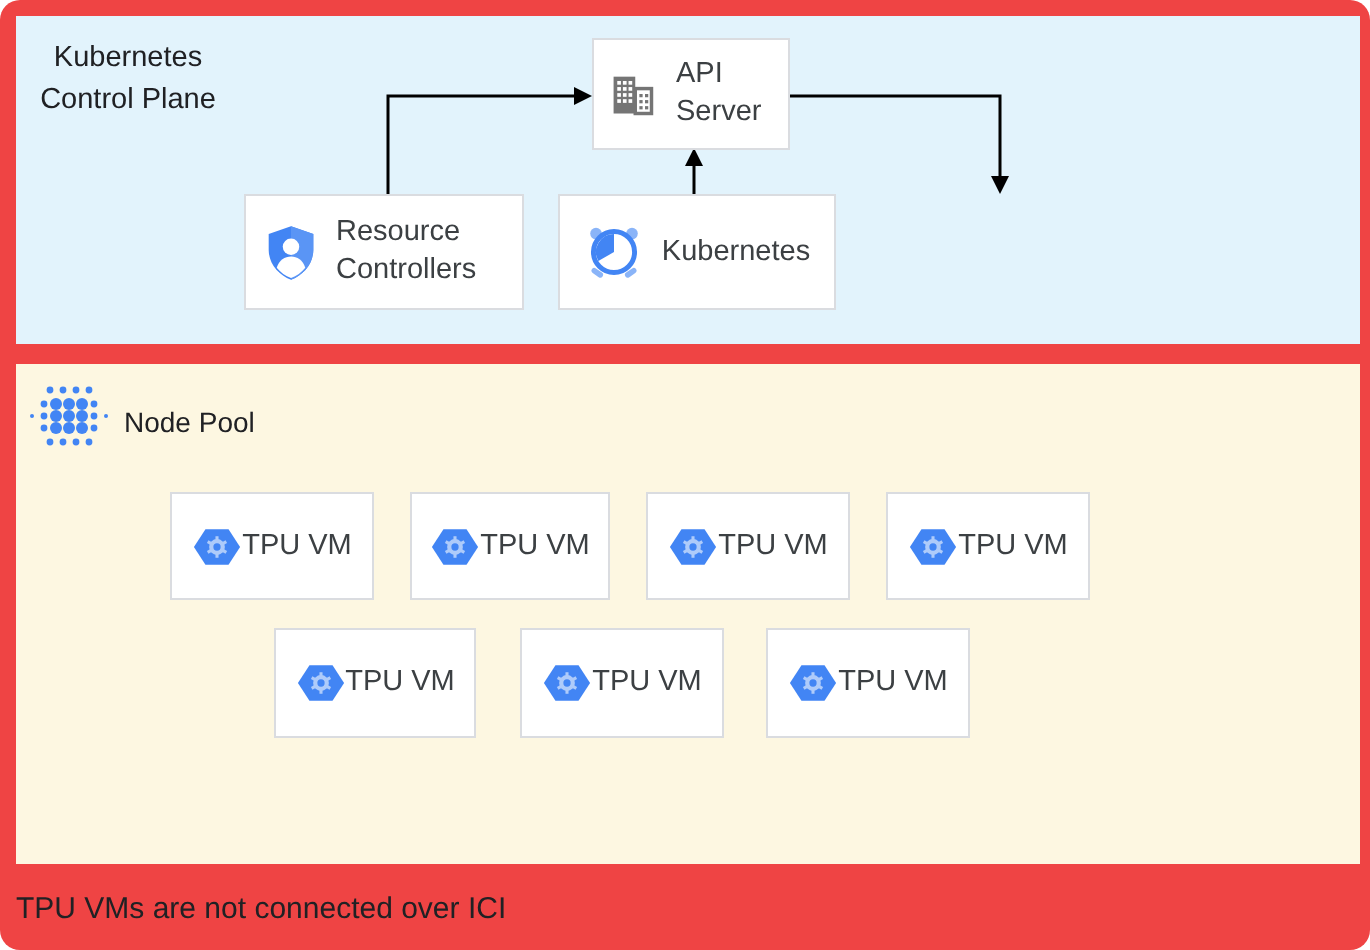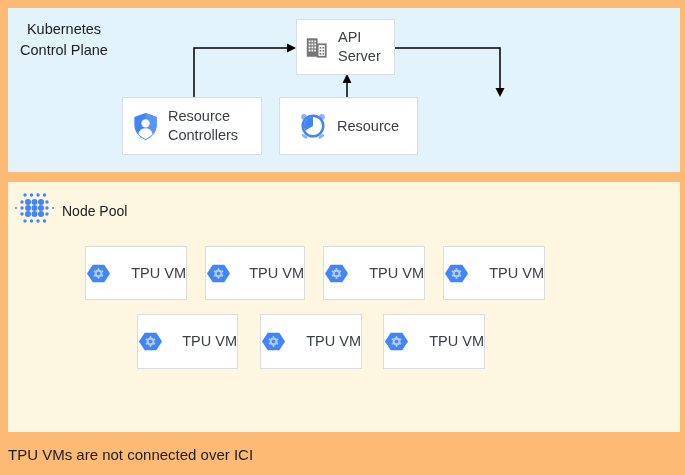--- a/index.html
+++ b/index.html
@@ -1,18 +1,18 @@
 <!DOCTYPE html>
 <html><head>
 <meta charset="utf-8">
 <style>
   html,body{margin:0;padding:0;background:#fff;}
   .stage{
     position:relative;width:685px;height:475px;overflow:hidden;
-    font-family:"Liberation Sans",sans-serif;background:#fdba74;
+    font-family:"Liberation Sans",sans-serif;background:#ef4444;border-radius:10px;
   }
   .panel{position:absolute;}
   .panel-control{left:8px;top:8px;width:672px;height:164px;background:#e2f3fc;}
   .panel-node{left:8px;top:182px;width:672px;height:250px;background:#fdf7e1;}
   .cp-title{
     position:absolute;left:14px;top:19px;width:100px;
     text-align:center;font-size:14.5px;line-height:1.45;color:#202124;
   }
   .np-title{
     position:absolute;left:62px;top:203px;font-size:14px;color:#202124;
@@ -25,21 +25,21 @@
     font-size:14.5px;color:#3c4043;box-sizing:border-box;
   }
   .box .ic{display:flex;align-items:center;justify-content:center;flex:0 0 auto;}
   .lbl{line-height:1.3;}
   .box-api{left:296px;top:19px;width:99px;height:56px;}
   .box-api .lbl{width:50px;}
   .box-rc{left:122px;top:97px;width:140px;height:58px;}
   .box-rc .lbl{width:84px;}
   .box-sched{left:279px;top:97px;width:139px;height:58px;}
   .box-storage{left:437px;top:97px;width:140px;height:58px;}
-  .tpu{gap:0;justify-content:space-between;}
+  .tpu{gap:0;}
   .tpu1{left:85px;top:246px;width:102px;height:54px;}
   .tpu2{left:205px;top:246px;width:100px;height:54px;}
   .tpu3{left:323px;top:246px;width:102px;height:54px;}
   .tpu4{left:443px;top:246px;width:102px;height:54px;}
   .tpu5{left:137px;top:314px;width:101px;height:55px;}
   .tpu6{left:260px;top:314px;width:102px;height:55px;}
   .tpu7{left:383px;top:314px;width:102px;height:55px;}
   .caption{position:absolute;left:8px;top:446px;font-size:15px;color:#202124;}
   .defs{position:absolute;width:0;height:0;overflow:hidden;}
 </style>
@@ -186,21 +186,21 @@
       </span>
     <span class="lbl">Resource Controllers</span>
   </div>
 
   <div class="box box-sched">
     <span class="ic">
         <svg width="30" height="30">
           <use href="#sym-clock"></use>
         </svg>
       </span>
-    <span class="lbl">Resource</span>
+    <span class="lbl">Kubernetes</span>
   </div>
 
 
   <span class="np-icon"><svg width="42" height="42">
         <use href="#sym-dots"></use>
       </svg></span>
   <div class="np-title">Node Pool</div>
 
   <div class="box tpu tpu1">
     <span class="ic">

